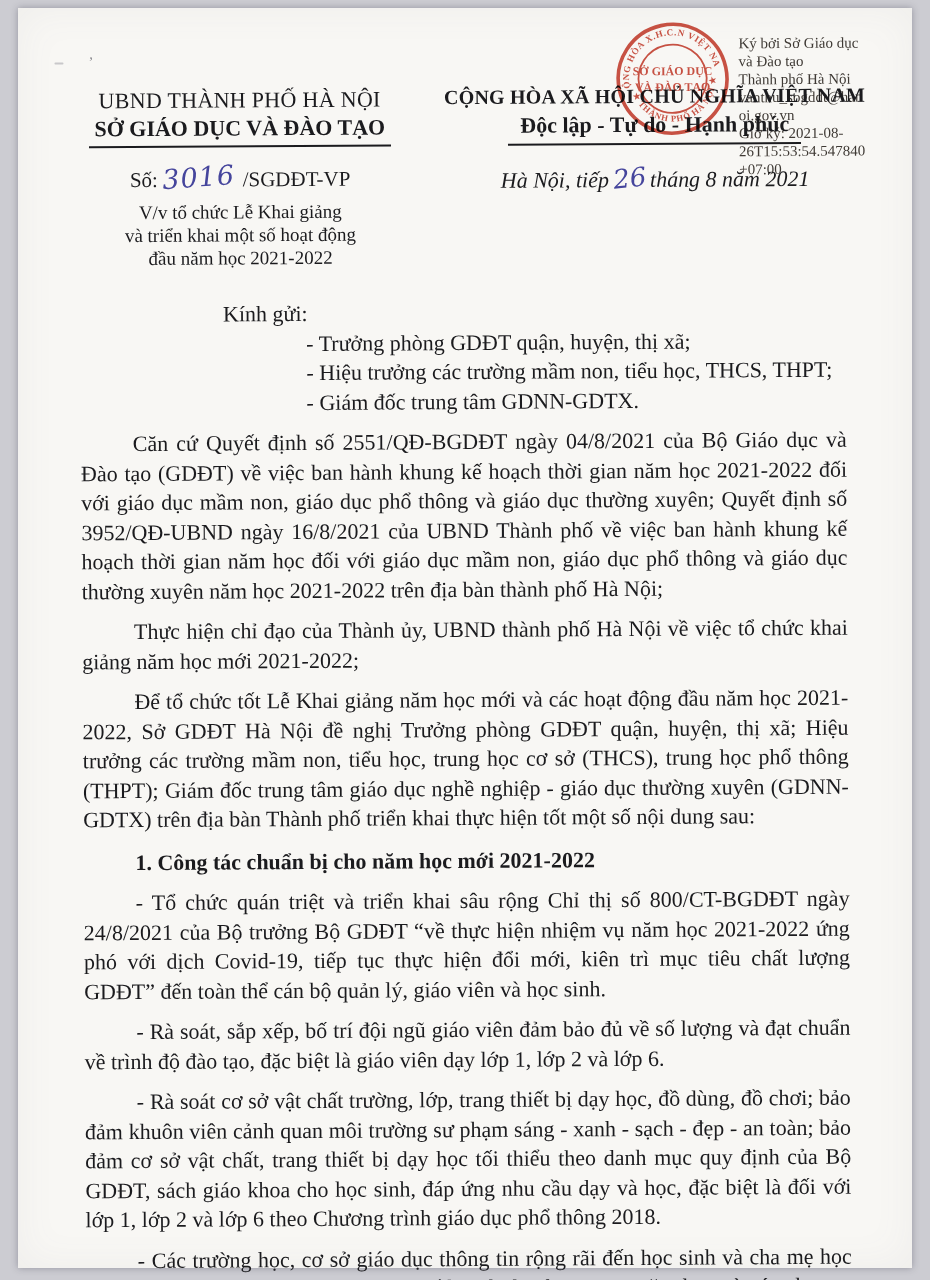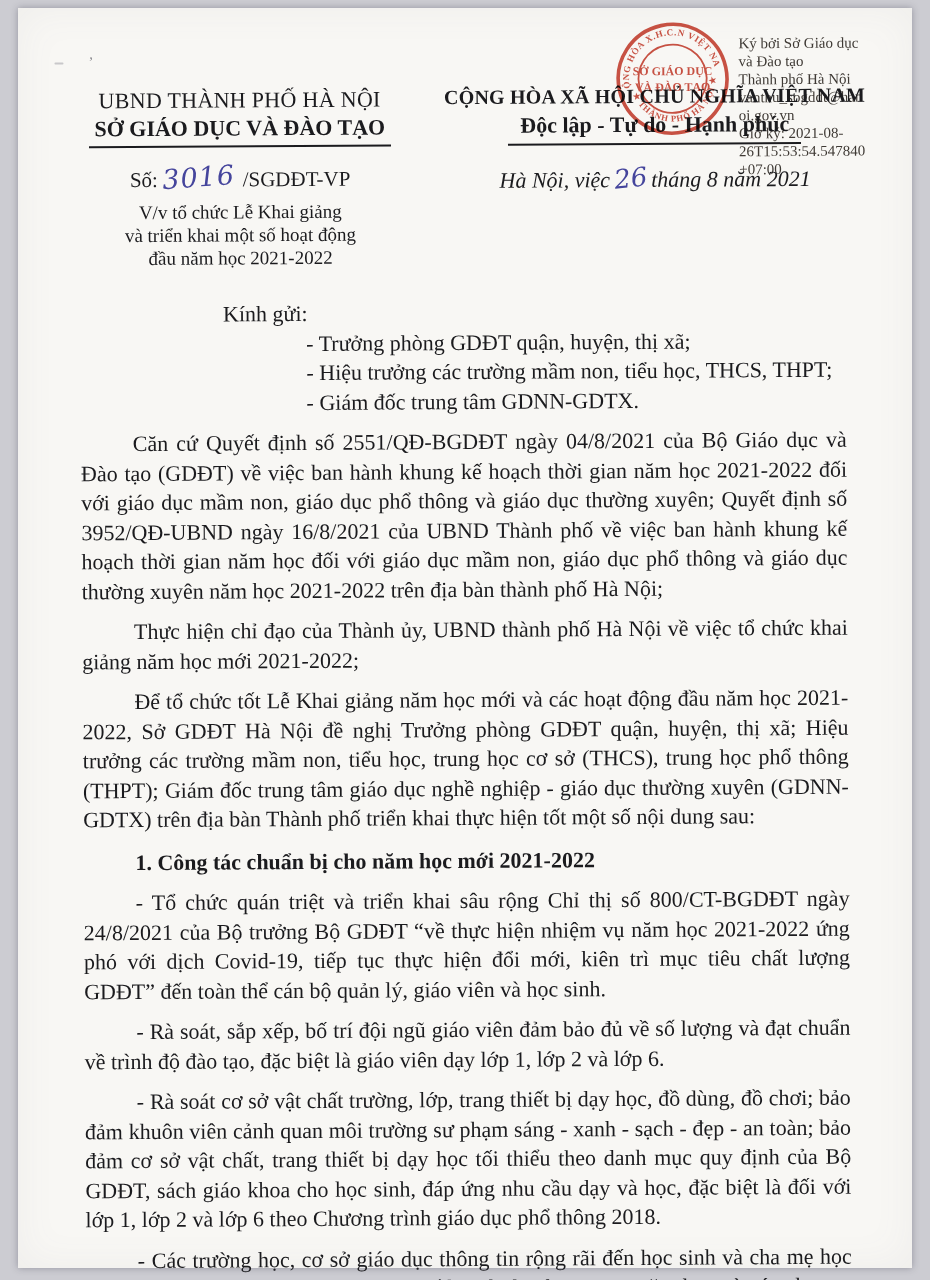--- a/index.html
+++ b/index.html
@@ -117,21 +117,21 @@
           <div>V/v tổ chức Lễ Khai giảng</div>
           <div>và triển khai một số hoạt động</div>
           <div>đầu năm học 2021-2022</div>
         </div>
       </div>
       <div class="header-right">
         <div class="motto-1">CỘNG HÒA XÃ HỘI CHỦ NGHĨA VIỆT NAM</div>
         <div class="motto-2">
           <span>Độc lập - Tự do - Hạnh phúc</span>
         </div>
-        <div class="date-line"><span>Hà Nội, việc</span><span class="handwriting hw-day">26</span><span>tháng 8 năm 2021</span></div>
+        <div class="date-line"><span>Hà Nội, tiếp</span><span class="handwriting hw-day">26</span><span>tháng 8 năm 2021</span></div>
       </div>
     </div>
 
     <div class="doc-body">
       <div class="salutation">Kính gửi:</div>
       <div class="recipients">
         <div>- Trưởng phòng GDĐT quận, huyện, thị xã;</div>
         <div>- Hiệu trưởng các trường mầm non, tiểu học, THCS, THPT;</div>
         <div>- Giám đốc trung tâm GDNN-GDTX.</div>
       </div>

